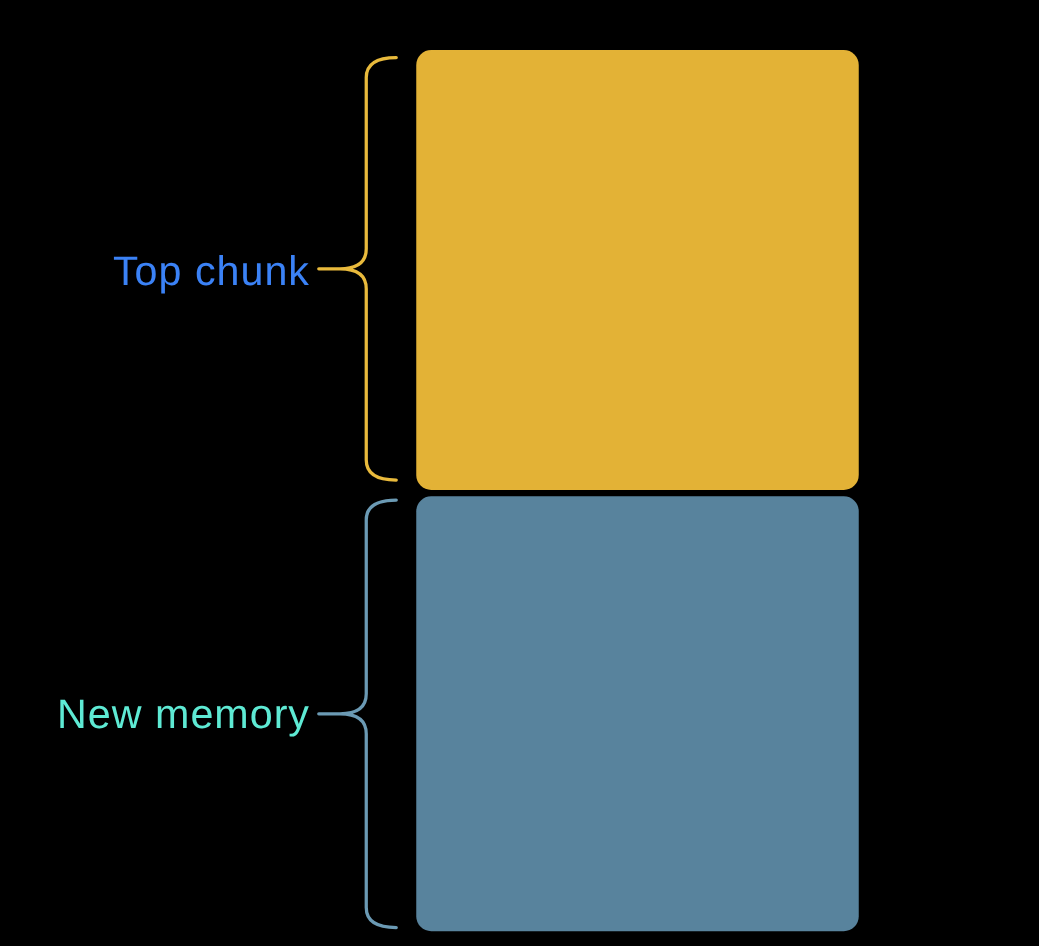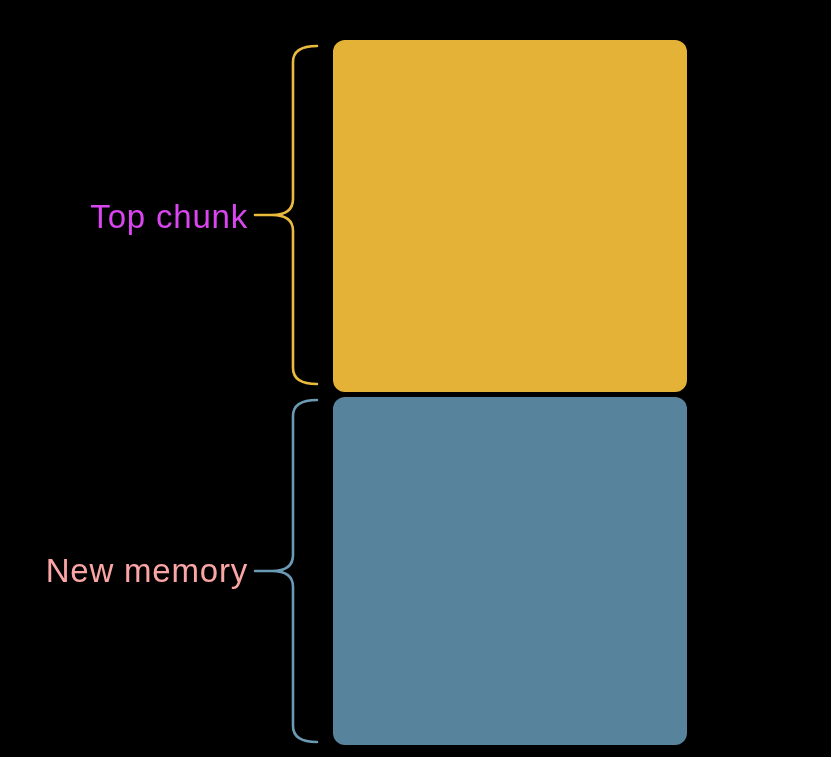--- a/index.html
+++ b/index.html
@@ -65,17 +65,17 @@
 
     <path d="M317,46 Q293,46 293,62 L293,199 Q293,215 272,215 L255,215 M272,215 Q293,215 293,231 L293,368 Q293,384 317,384" fill="none" stroke-width="2.6" stroke-linecap="round" stroke-linejoin="round" stroke="#e9ba3c"></path>
 
     <path d="M317,400 Q293,400 293,416 L293,555 Q293,571 272,571 L255,571 M272,571 Q293,571 293,587 L293,726 Q293,742 317,742" fill="none" stroke-width="2.6" stroke-linecap="round" stroke-linejoin="round" stroke="#6b9ab4"></path>
   </svg>
 
   <div class="block block-top-chunk" style="background-color: rgb(227, 178, 54);"></div>
 
   <div class="block block-new-memory" style="background-color: rgb(88, 131, 157);"></div>
 
-  <div class="label label-top-chunk" style="color: #d946ef;">Top chunk</div>
+  <div class="label label-top-chunk" style="color: #3b82f6;">Top chunk</div>
 
-  <div class="label label-new-memory" style="color: #fca5a5;">New memory</div>
+  <div class="label label-new-memory" style="color: #5eead4;">New memory</div>
 
 </div>
 
 </body></html>

